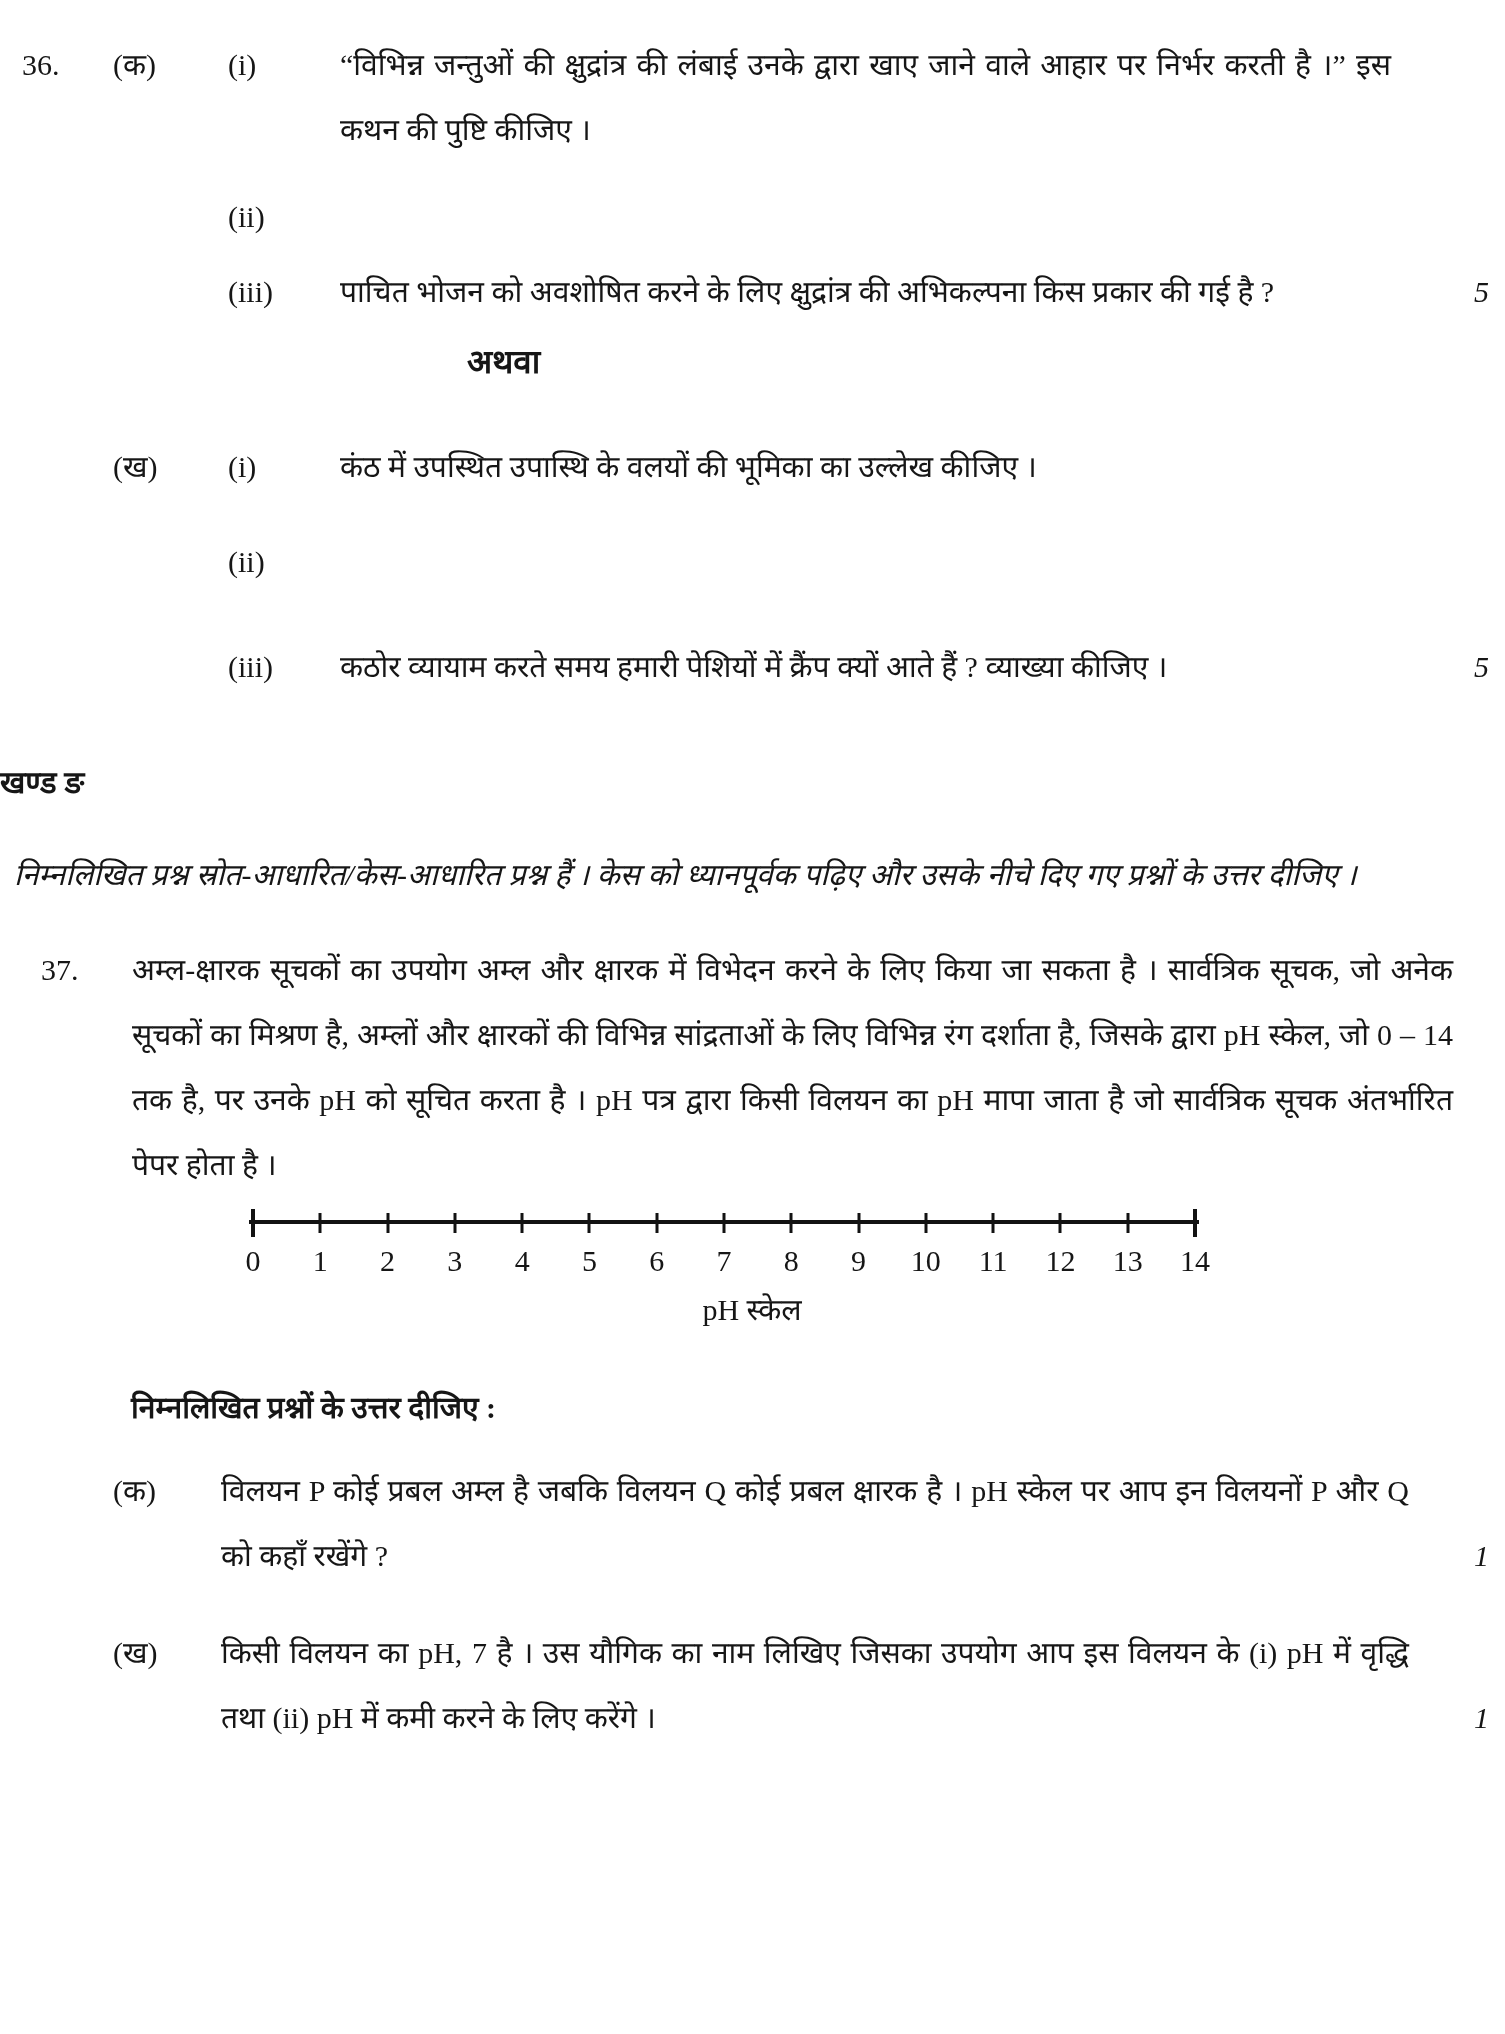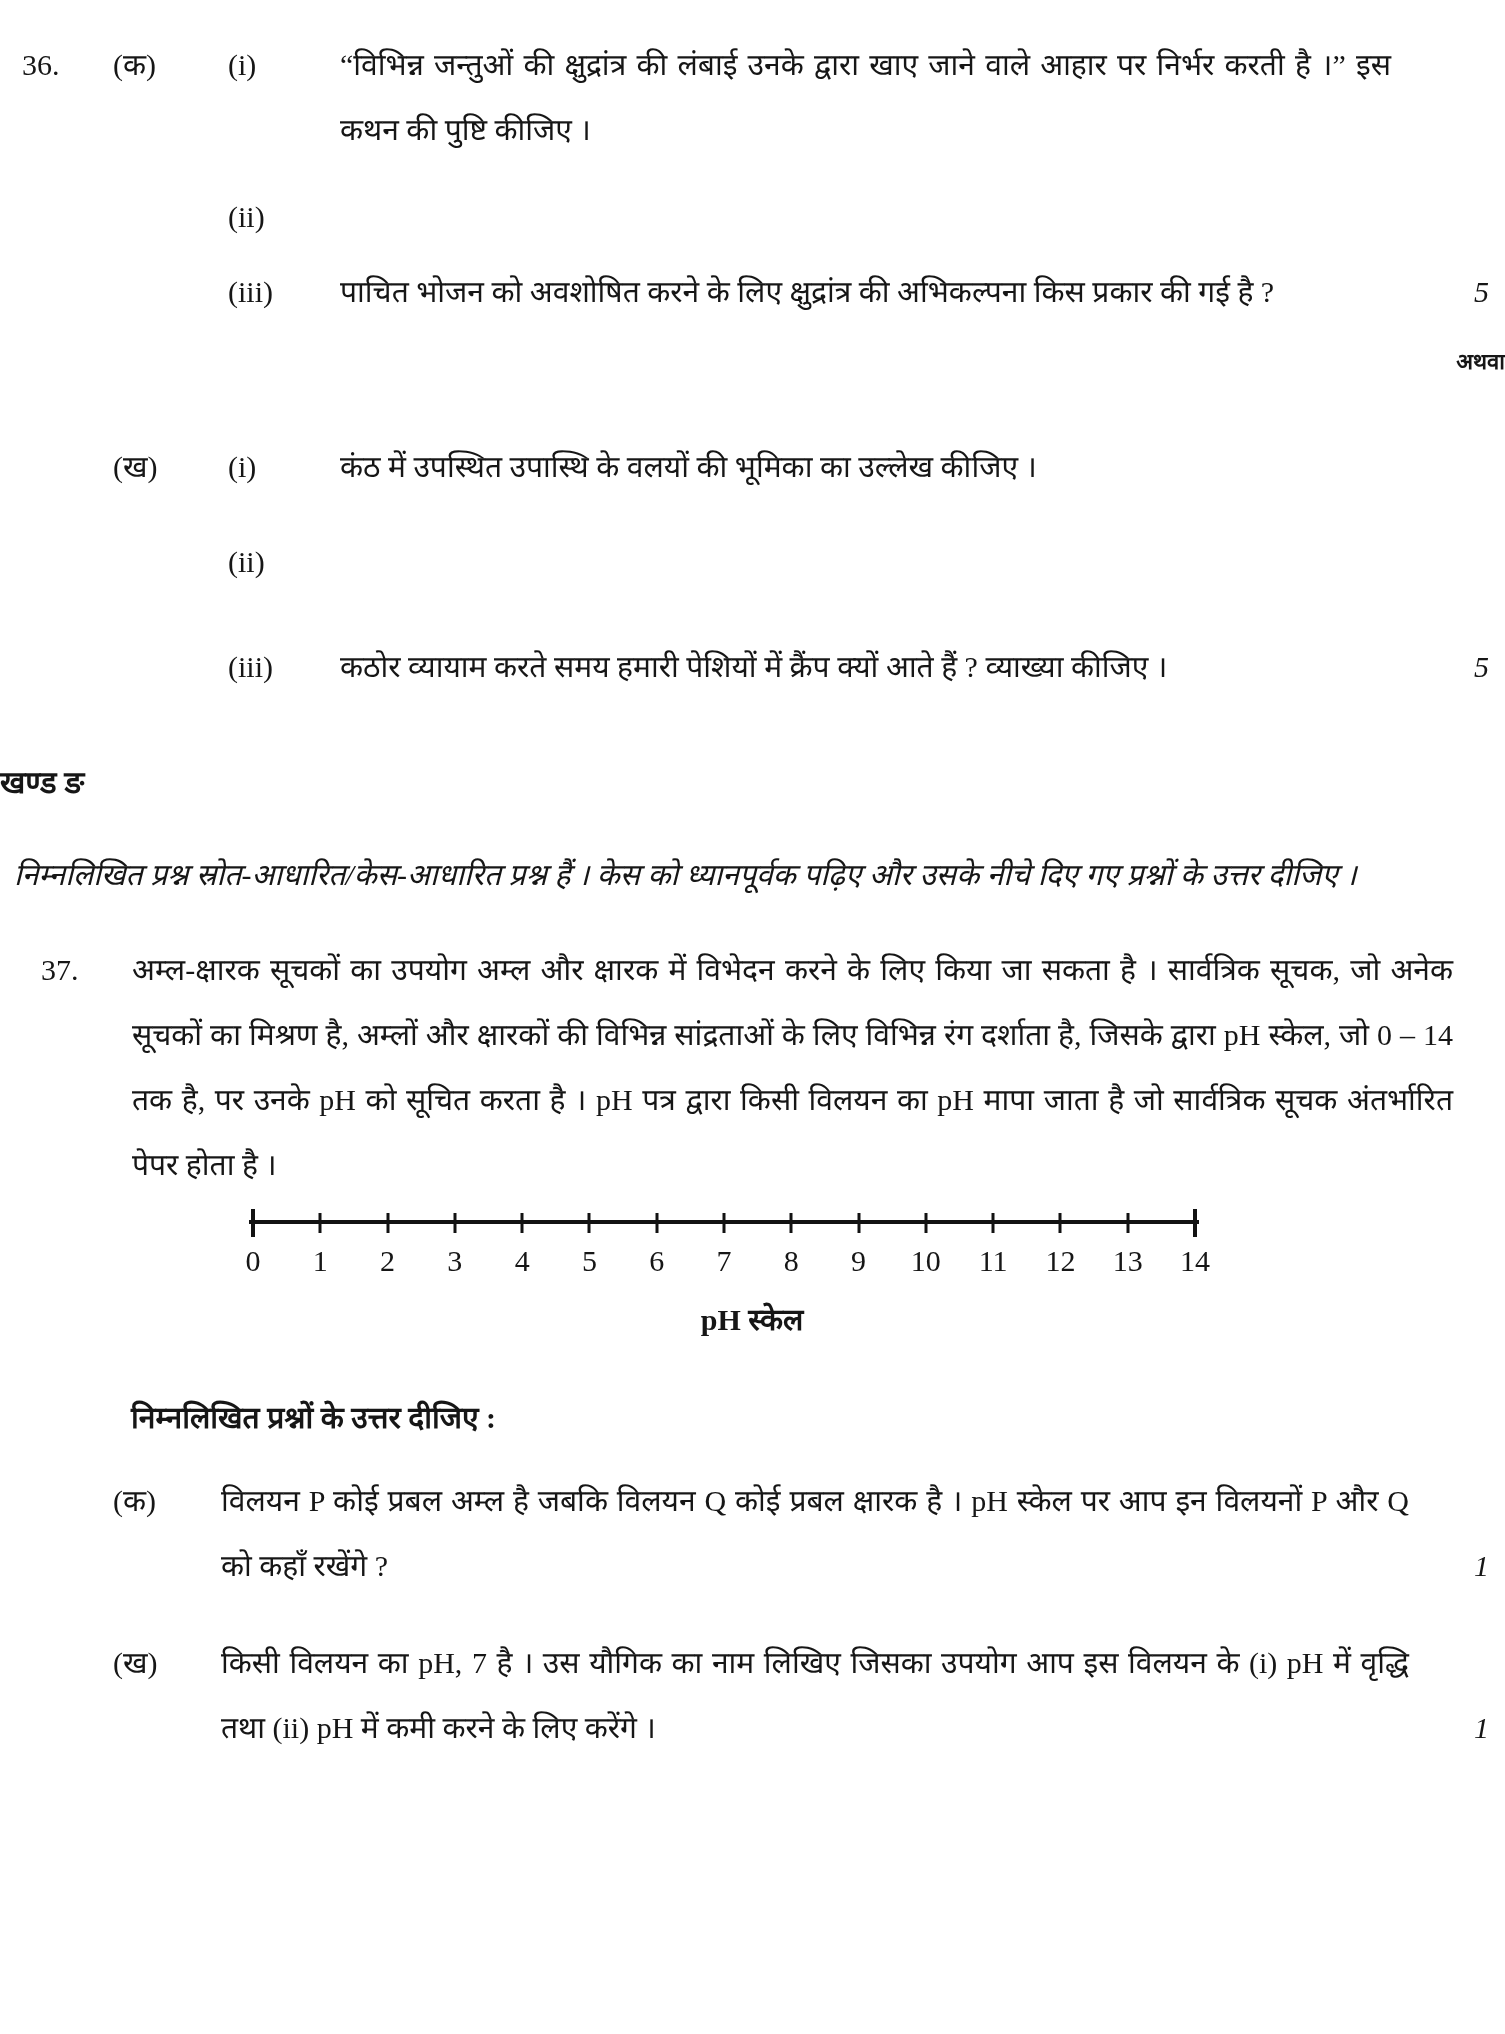--- a/index.html
+++ b/index.html
@@ -35,24 +35,23 @@
   .c-part  { line-height:65px; }
   .c-item  { line-height:65px; }
   .c-text  { text-align:justify; line-height:65px; padding-right:4px; }
   .c-marks {
     text-align:right; padding-right:16px;
     font-style:italic; align-self:end; line-height:65px;
   }
   .mt-a2 { margin-top:22px; }
   .mt-a3 { margin-top:10px; }
   .or-line {
-    font-weight:bold; font-size:22px;
+    font-weight:bold; font-size:33px;
     margin:14px 0 0 467px;
     line-height:48px;
-    text-align:right;
   }
   .mt-b1 { margin-top:48px; }
   .mt-b2 { margin-top:30px; }
   .mt-b3 { margin-top:40px; }
   .section-heading {
     text-align:left; font-weight:bold; font-size:31px;
     margin-top:60px; line-height:48px;
   }
   .instructions {
     font-style:italic;
@@ -71,22 +70,22 @@
     position:absolute; width:3px; top:4px; height:20px;
     background:#121212; transform:translateX(-50%);
   }
   .tick.cap { top:0; height:28px; width:4px; }
   .ruler-nums { position:relative; height:44px; margin-top:4px; }
   .tick-num {
     position:absolute; top:0; transform:translateX(-50%);
     font-size:30px; line-height:40px;
   }
   .ph-label {
-    width:950px; margin-left:277px; margin-top:14px;
-    text-align:center; font-size:30px; line-height:42px;font-weight:bold;
+    width:950px; margin-left:277px; margin-top:4px;
+    text-align:center; font-size:30px; line-height:42px;
   }
   .prompt { margin:44px 0 0 131px; line-height:65px;font-weight:bold; }
   .mt-s1 { margin-top:18px; }
   .mt-s2 { margin-top:32px; }
 </style>
 </head>
 <body>
 
 <div class="sheet" style="background: rgb(255, 255, 255); color: rgb(22, 22, 22);">
 

